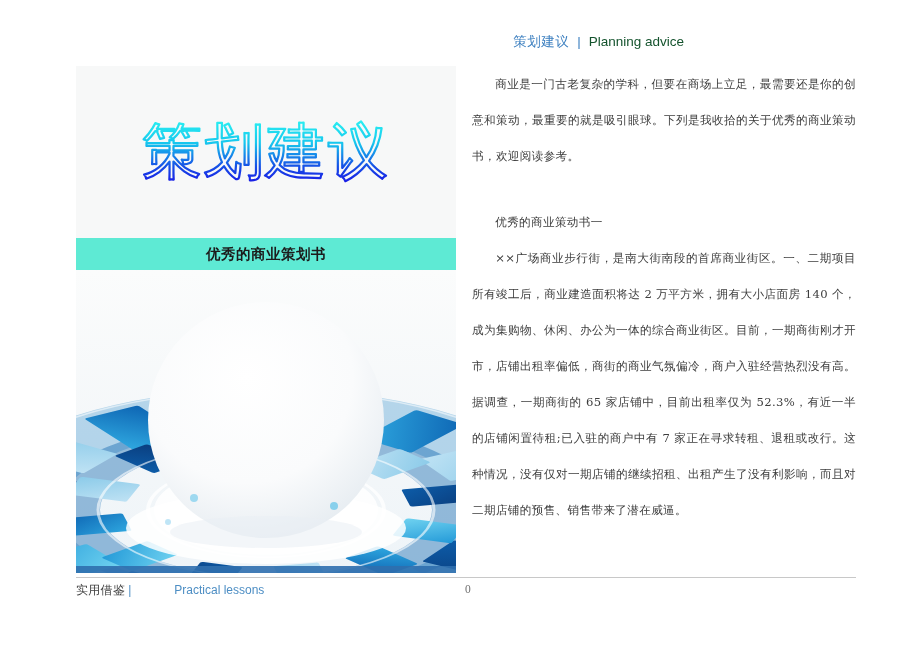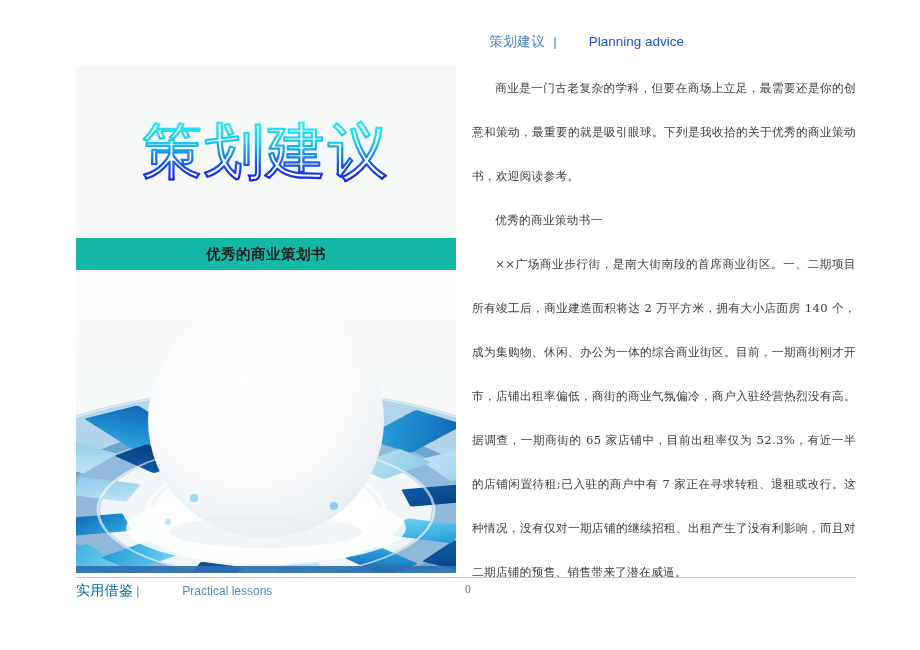--- a/index.html
+++ b/index.html
@@ -40,22 +40,21 @@
   }
   .header-sep {
     font-family: "Liberation Sans", sans-serif;
     font-size: 13.5px;
     color: #3a7ebf;
     padding: 0 2px;
   }
   .header-en {
     font-family: "Liberation Sans", "DejaVu Sans", sans-serif;
     font-size: 13.5px;
-    color: #1d4ed8;
-    margin-left: 24px;
+    color: #14532d;
   }
 
   
   .figure {
     position: absolute;
     left: 76px;
     top: 66px;
     width: 380px;
     height: 507px;
   }
@@ -78,21 +77,21 @@
 
   .fig-caption {
     position: absolute;
     left: 0;
     top: 172px;
     width: 380px;
     height: 32px;
     display: flex;
     align-items: center;
     justify-content: center;
-    background: #14b8a6;
+    background: #5eead4;
     font-family: "DejaVu Sans", "Liberation Sans", sans-serif;
     font-size: 14.5px;
     font-weight: bold;
     color: #1c1c1c;
     letter-spacing: .5px;
   }
 
   .fig-bottom {
     position: absolute;
     left: 0;
@@ -110,26 +109,26 @@
     left: 472px;
     top: 66px;
     width: 384px;
   }
   .para {
     font-family: "DejaVu Serif", "Liberation Serif", serif;
     font-size: 11.6px;
     color: #3d3d3d;
     text-align: justify;
     text-justify: inter-character;
-    line-height: 44px;
+    line-height: 36px;
     margin: 0;
     letter-spacing: .35px;
   }
   .para.indent { text-indent: 2em; }
-  .para.gap-before { }
+  .para.gap-before { margin-top: 30px; }
   .para.tight { text-align: left; }
 
   
   .footer-rule {
     position: absolute;
     left: 76px;
     top: 577px;
     width: 780px;
     height: 1px;
     background: #c8c8c8;
@@ -144,22 +143,22 @@
   .footer-left {
     position: absolute;
     left: 0;
     top: 0;
     display: flex;
     align-items: baseline;
     white-space: nowrap;
   }
   .footer-cn {
     font-family: "DejaVu Sans", "Liberation Sans", sans-serif;
-    font-size: 14px;
-    color: #0369a1;
+    font-size: 12px;
+    color: #404040;
     letter-spacing: .3px;
   }
   .footer-sep {
     font-family: "Liberation Sans", sans-serif;
     font-size: 12px;
     color: #4d8ec4;
     padding: 0 3px;
   }
   .footer-en {
     font-family: "Liberation Sans", "DejaVu Sans", sans-serif;

